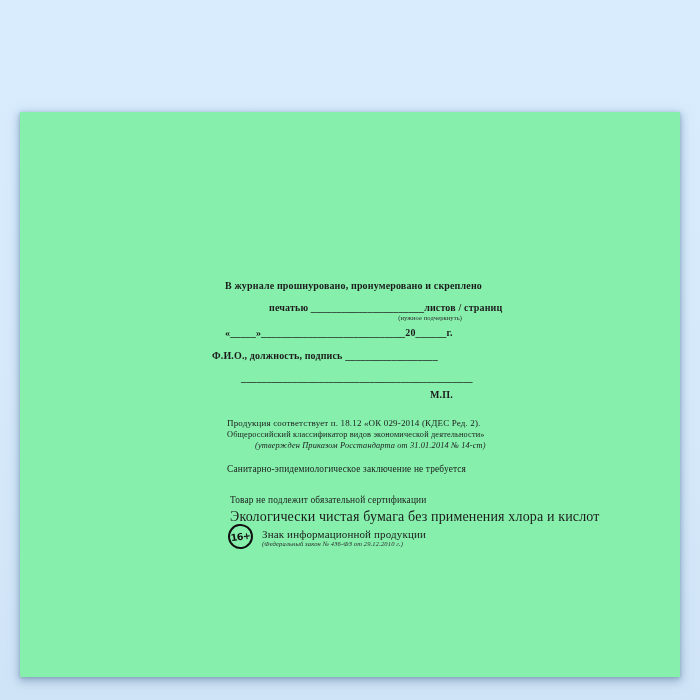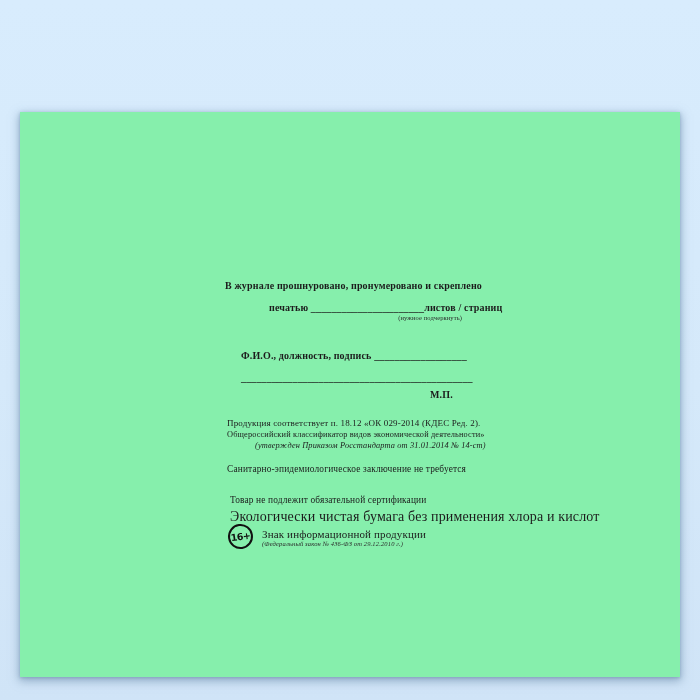--- a/index.html
+++ b/index.html
@@ -14,21 +14,21 @@
     background:#86efac;
     box-shadow:0 3px 9px 1px rgba(104,136,168,0.60), 0 1px 3px rgba(104,136,168,0.45);
     text-decoration:underline;
   }
   .t{position:absolute;white-space:nowrap;color:#1c1c1c;line-height:1;letter-spacing:0.15px;}
   .b{font-weight:700;font-size:10px;}
   .stitch-l1{left:205px;top:169px;}
   .stitch-l2{left:205px;top:191px;margin-left:44px;}
   .u-note{left:205px;top:203px;width:237px;text-align:right;font-size:6.5px;color:#2a2a2a;letter-spacing:0.1px;}
   .stitch-l3{left:205px;top:216px;}
-  .stitch-l4{left:221px;top:239px;}
+  .stitch-l4{left:192px;top:239px;}
   .stitch-l5{left:205px;top:261px;margin-left:16px;}
   .mp{left:410px;top:278px;font-weight:700;font-size:10px;}
   .prod1{left:207px;top:307px;font-size:9px;}
   .prod2{left:207px;top:319px;font-size:8.3px;}
   .prod3{left:207px;top:330px;font-size:8.3px;font-style:italic;padding-left:28px;}
   .san{left:207px;top:353px;font-size:9.4px;}
   .cert{left:210px;top:384px;font-size:9.4px;}
   .eco{left:210px;top:398px;font-size:14px;}
   .badge{
     position:absolute;left:208px;top:412px;width:25px;height:25px;
@@ -43,20 +43,21 @@
 </style>
 </head>
 <body>
 
 <div class="scene">
   <div class="page">
 
     <div class="t b stitch-l1">В журнале прошнуровано, пронумеровано и скреплено</div>
     <div class="t b stitch-l2">печатью ______________________листов / страниц</div>
     <div class="t u-note">(нужное подчеркнуть)</div>
+    <div class="t b stitch-l3">«_____»____________________________20______г.</div>
     <div class="t b stitch-l4">Ф.И.О., должность, подпись __________________</div>
     <div class="t b stitch-l5">_____________________________________________</div>
     <div class="t mp">М.П.</div>
 
     <div class="t prod1">Продукция соответствует п. 18.12 «ОК 029-2014 (КДЕС Ред. 2).</div>
     <div class="t prod2">Общероссийский классификатор видов экономической деятельности»</div>
     <div class="t prod3">(утвержден Приказом Росстандарта от 31.01.2014 № 14-ст)</div>
 
     <div class="t san">Санитарно-эпидемиологическое заключение не требуется</div>
     <div class="t cert">Товар не подлежит обязательной сертификации</div>

